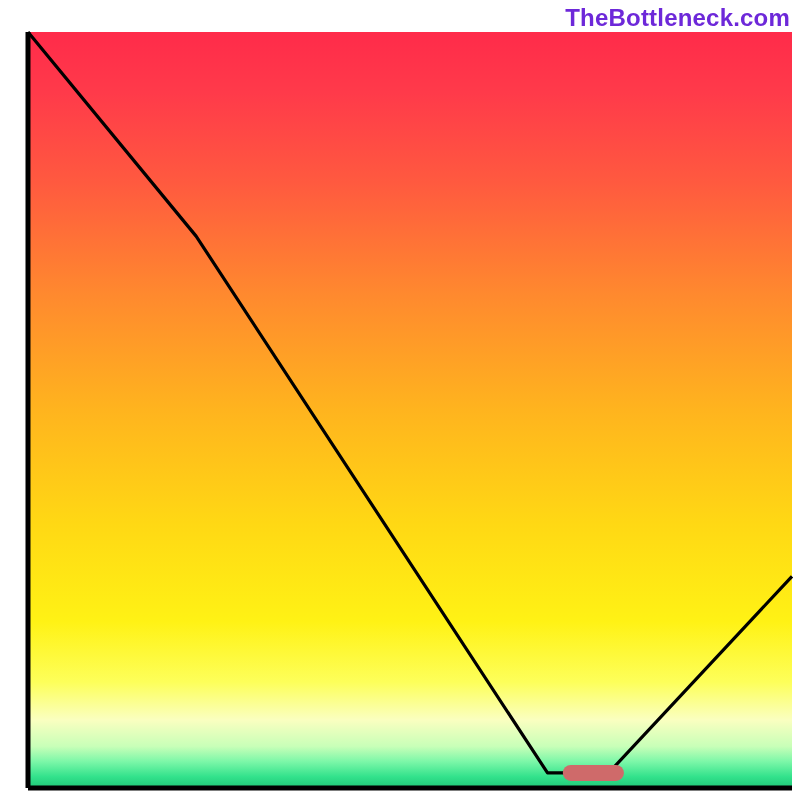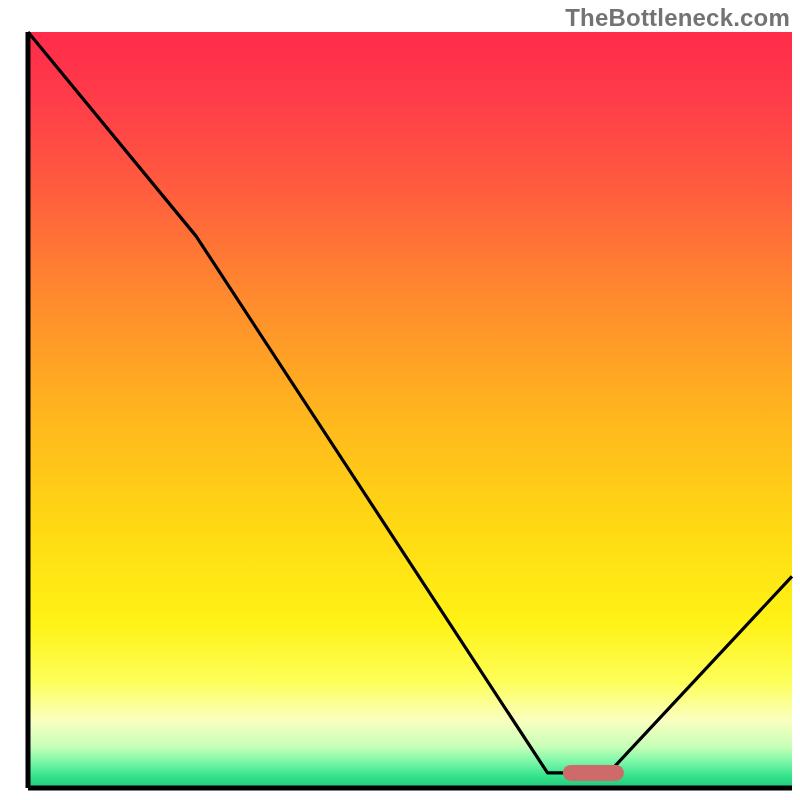--- a/index.html
+++ b/index.html
@@ -14,21 +14,21 @@
     position: relative;
     width: 800px;
     height: 800px;
   }
   .watermark {
     position: absolute;
     top: 4px;
     right: 10px;
     font-size: 24px;
     font-weight: 600;
-    color: #737373;
+    color: #6d28d9;
     letter-spacing: 0.2px;
   }
   svg {
     display: block;
   }
 </style>
 </head>
 <body>
 
 <div class="container">

